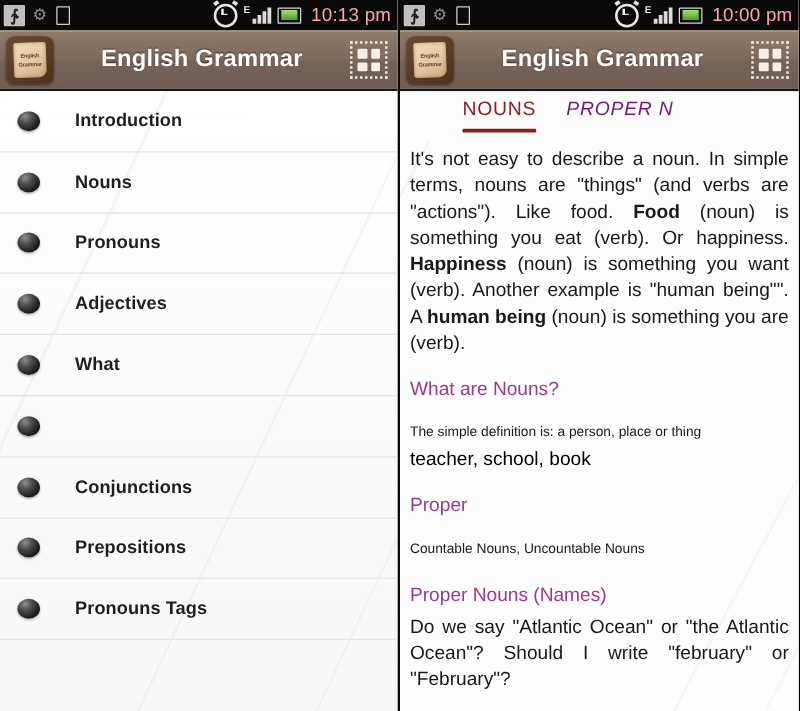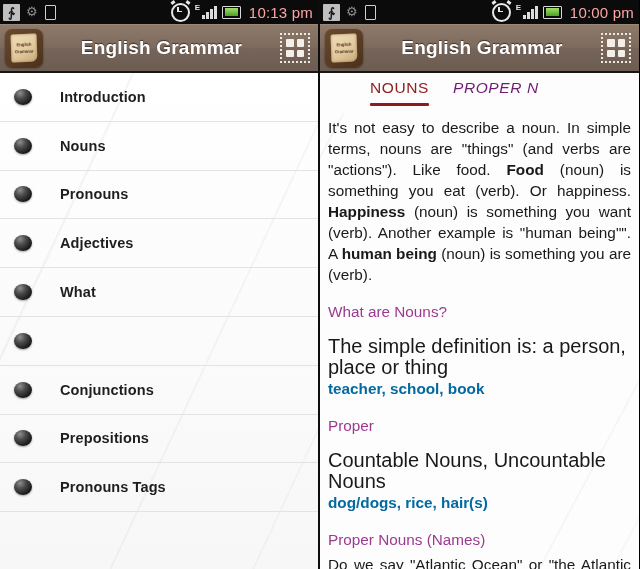--- a/index.html
+++ b/index.html
@@ -248,30 +248,30 @@
     margin: 4px 0 0 0;
   }
   .para b { font-weight: bold; }
   .heading {
     color: #9c3a8f;
     font-size: 15.3px;
     line-height: 21px;
     margin: 16px 0 0 0;
   }
   .plain {
-    font-size: 20px;
+    font-size: 11px;
     line-height: 21px;
     color: #191919;
     margin: 14px 0 0 0;
   }
   .bold-line {
     font-size: 15.3px;
     line-height: 21px;
-    color: #0369a1;
-    font-weight: bold;
+    color: #000000;
+    font-weight: normal;
     margin: 0;
   }
 </style>
 </head>
 <body>
 
 <div class="screens">
 
   <div class="phone left">
 
@@ -416,20 +416,19 @@
       <div class="watermark2"></div>
 
       <p class="para"><span>It's not easy to describe a noun. In simple terms, nouns are "things" (and verbs are "actions"). Like food. </span><b>Food</b><span> (noun) is something you eat (verb). Or happiness. </span><b>Happiness</b><span> (noun) is something you want (verb). Another example is "human being"". A </span><b>human being</b><span> (noun) is something you are (verb).</span></p>
 
       <p class="heading">What are Nouns?</p>
       <p class="plain">The simple definition is: a person, place or thing</p>
       <p class="bold-line">teacher, school, book</p>
 
       <p class="heading">Proper</p>
       <p class="plain">Countable Nouns, Uncountable Nouns</p>
-      <p class="bold-line">dog/dogs, rice, hair(s)</p>
 
       <p class="heading">Proper Nouns (Names)</p>
       <p class="para">Do we say "Atlantic Ocean" or "the Atlantic Ocean"? Should I write "february" or "February"?</p>
     </div>
   </div>
 
 </div>
 
 </body></html>

